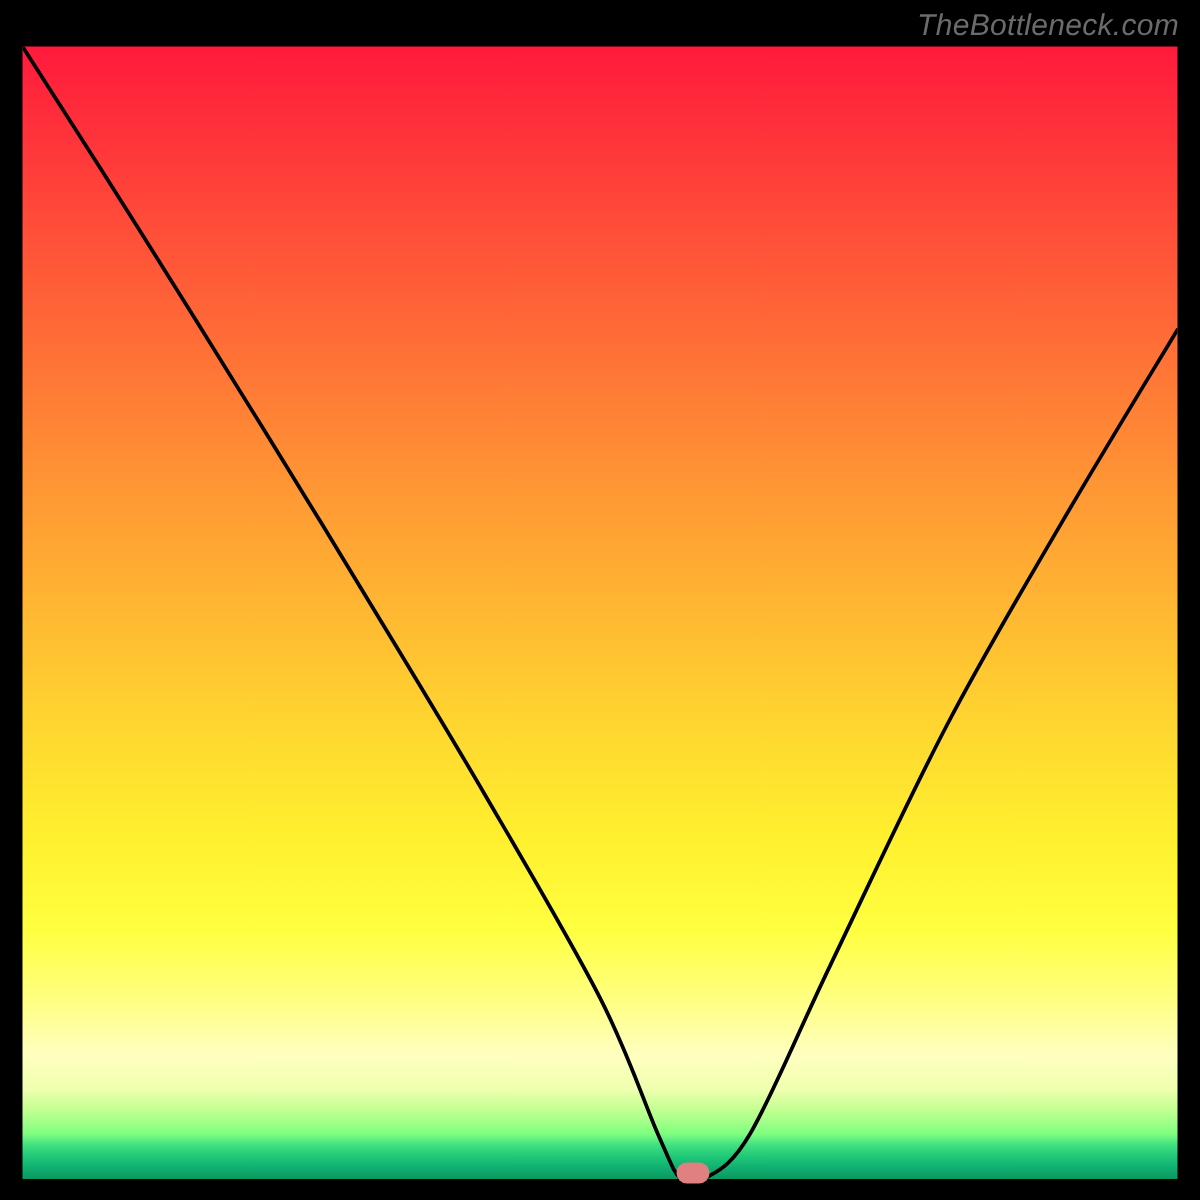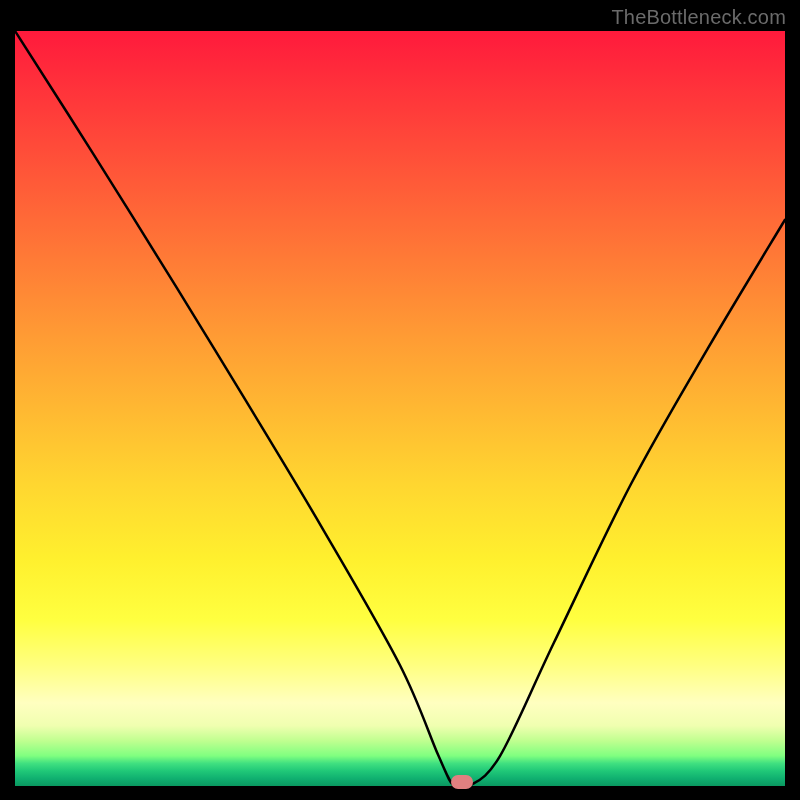--- a/index.html
+++ b/index.html
@@ -40,20 +40,21 @@
   }
   .watermark {
     position: absolute;
     top: 6px;
     right: 14px;
     font-family: Arial, Helvetica, sans-serif;
     font-size: 20px;
     font-weight: 500;
     color: #6b6b6b;
     letter-spacing: 0.2px;
+    font-style: italic;
   }
   svg.curve {
     position: absolute;
     left: 15px;
     top: 31px;
     width: 770px;
     height: 755px;
     pointer-events: none;
   }
   .marker {

